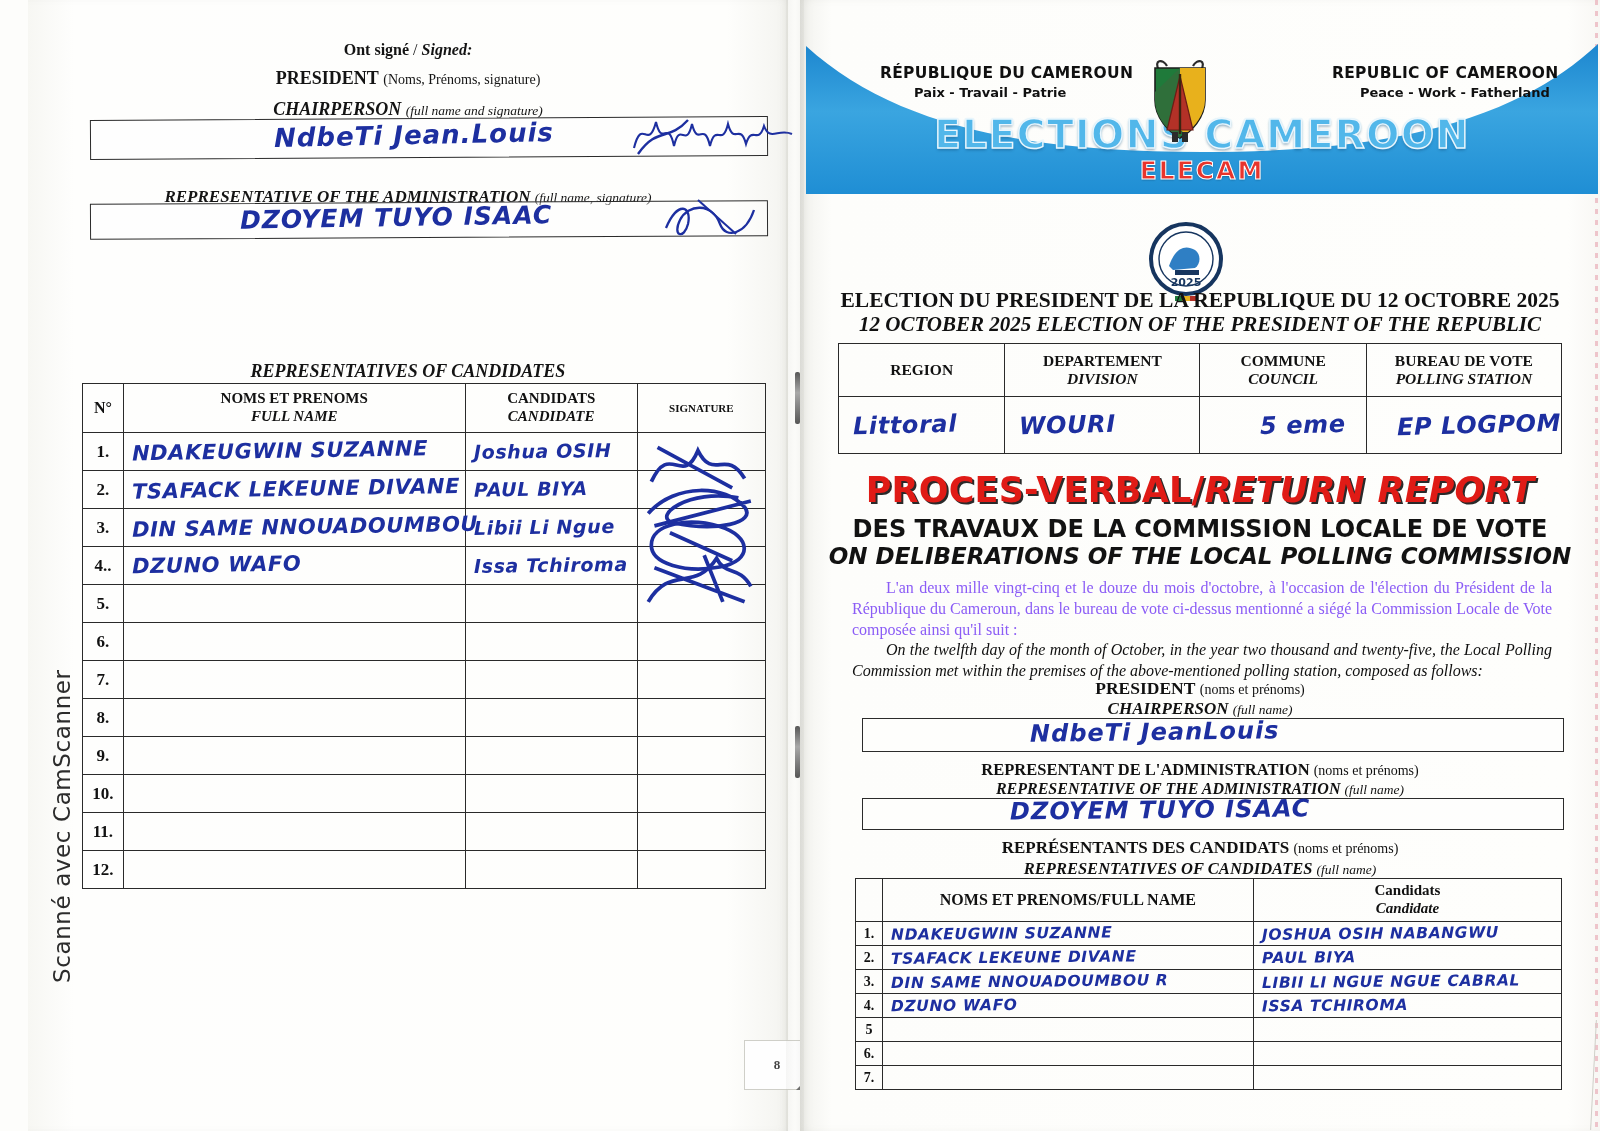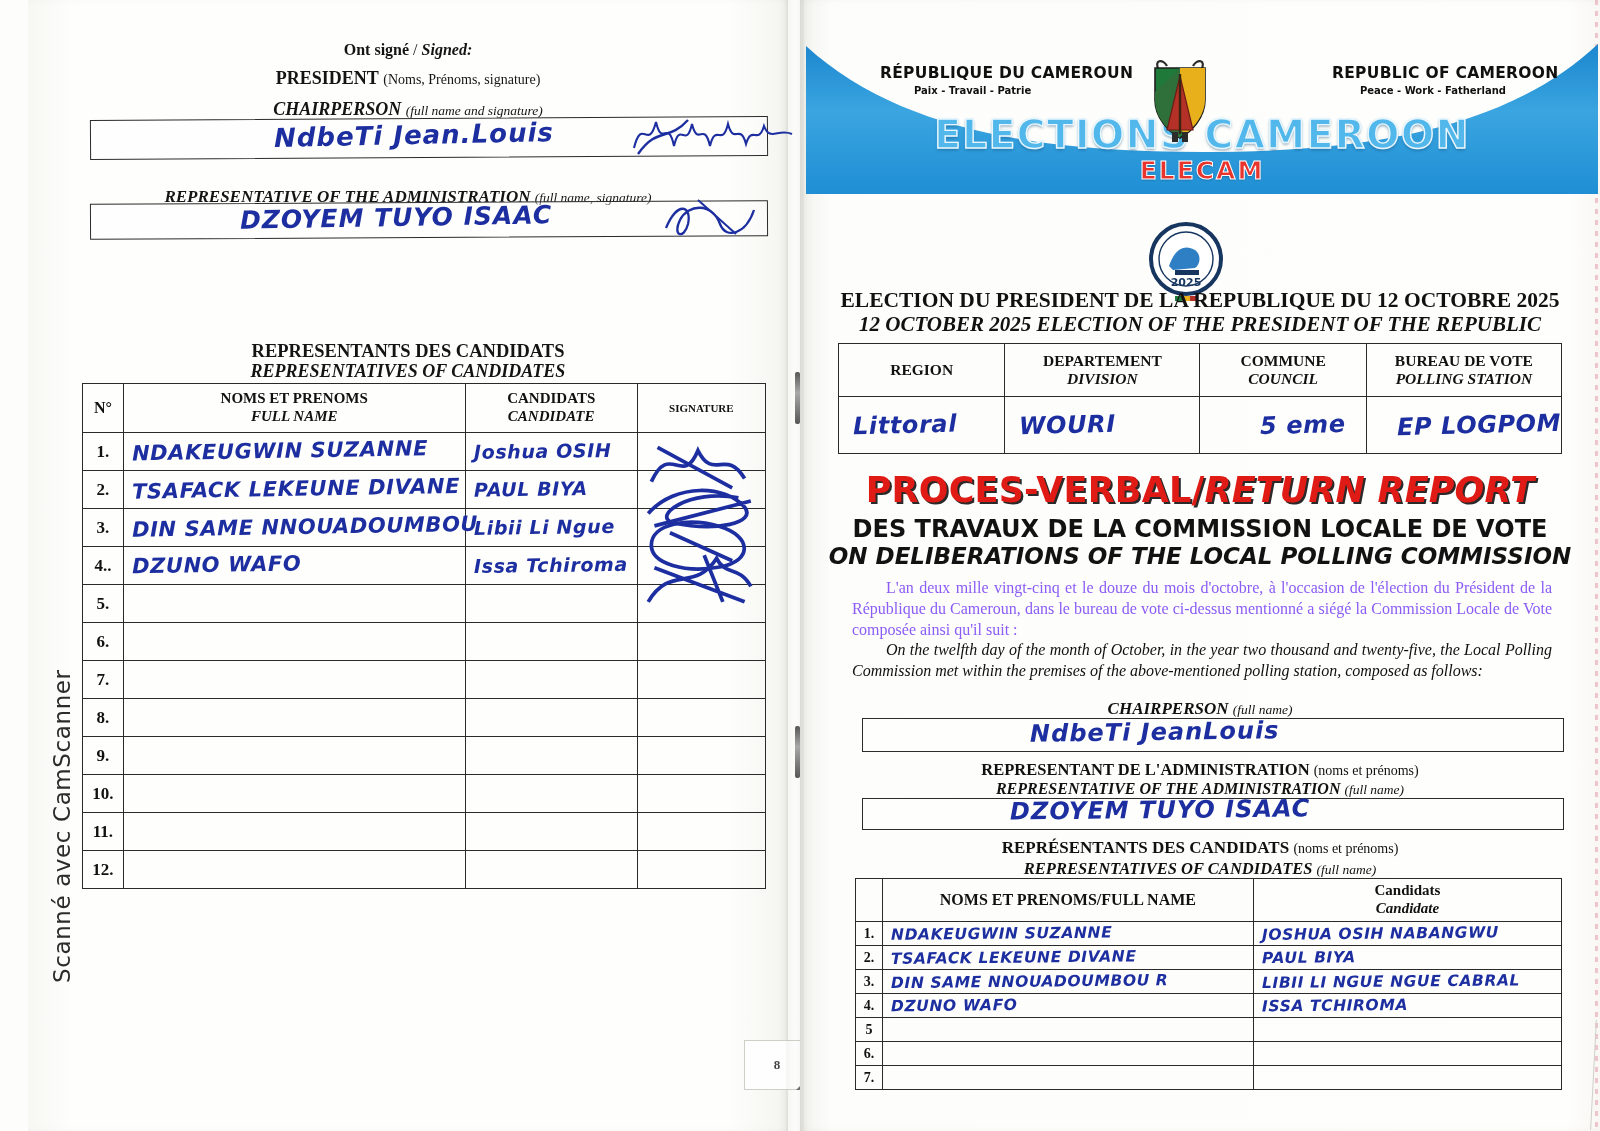--- a/index.html
+++ b/index.html
@@ -70,21 +70,21 @@
   .pagechip{position:absolute;width:64px;height:48px;border:1px solid #cfcfc8;
     background:#fefefe;color:#444;font-size:13px;font-weight:bold;
     display:flex;align-items:center;justify-content:center;}
   .pagechip:after{content:"";position:absolute;right:-1px;bottom:-1px;
     border-width:0 0 14px 14px;border-style:solid;border-color:transparent transparent #6a6a6a transparent;}
 
   
   .banner-wrap{position:absolute;left:806px;top:44px;width:792px;height:160px;overflow:hidden;}
   .banner-svg{position:absolute;left:0;top:0;}
   .rep-fr{position:absolute;color:#101010;font-weight:bold;font-family:"DejaVu Sans",sans-serif;}
-  .rep-sub{position:absolute;color:#101010;font-weight:bold;font-family:"DejaVu Sans",sans-serif;font-size:10px;}
+  .rep-sub{position:absolute;color:#101010;font-weight:bold;font-family:"DejaVu Sans",sans-serif;font-size:13px;}
 
   .elec-txt{position:absolute;left:0;width:100%;text-align:center;
     font-family:"DejaVu Sans",sans-serif;font-weight:bold;
     font-size:39px;letter-spacing:1.5px;color:#52b7ea;
     -webkit-text-stroke:1.4px #eaf6fd;
     text-shadow:0 0 2px #8fd4f2, 0 2px 3px rgba(10,60,100,.45);}
   .elecam-txt{position:absolute;left:0;width:100%;text-align:center;
     font-family:"DejaVu Sans",sans-serif;font-weight:bold;font-size:25px;
     letter-spacing:2px;color:#e8342c;
     -webkit-text-stroke:1px #ffffff;
@@ -149,21 +149,20 @@
     </div>
 
     <div class="sigbox" style="left:62px;top:202px;width:676px;height:34px;transform:rotate(-0.3deg);"></div>
     <div class="hw" style="left:212px;top:203px;font-size:25px;transform:rotate(-1deg);">DZOYEM  TUYO  ISAAC</div>
     <svg style="position:absolute;left:630px;top:194px;" width="110" height="48">
       <path d="M8,34 C20,6 34,12 30,30 C26,46 14,42 22,26 C30,10 54,8 62,30
                C68,46 88,40 96,16" fill="none" stroke="#1d2fa0" stroke-width="2.3"></path>
       <path d="M40,6 L78,40" fill="none" stroke="#1d2fa0" stroke-width="2"></path>
     </svg>
 
-    <div class="hdr-line ctr" style="position:absolute;left:0;width:760px;top:340px;font-size:18.5px;font-weight:bold;">REPRESENTANTS DES CANDIDATS</div>
     <div class="hdr-line ctr" style="position:absolute;left:0;width:760px;top:361px;font-size:18px;font-weight:bold;font-style:italic;">REPRESENTATIVES OF CANDIDATES</div>
 
     <table class="grid" id="left-table" style="left:54px;top:383px;width:684px;">
       <thead>
         <tr>
           <th class="th-c" style="width:40px;height:48px;font-size:16px;font-weight:bold;">N°</th>
           <th class="th-c" style="width:344px;font-size:15px;font-weight:bold;">
             <div>NOMS ET PRENOMS</div>
             <div style="font-style:italic;">FULL NAME</div>
           </th>
@@ -375,20 +374,24 @@
 
   <div class="pv-red" style="left:800px;top:470px;">
     <span>PROCES-VERBAL/</span><i>RETURN REPORT</i>
   </div>
   <div class="pv-b1" style="left:800px;top:515px;">DES TRAVAUX DE LA COMMISSION LOCALE DE VOTE</div>
   <div class="pv-b2" style="left:800px;top:543px;">ON DELIBERATIONS OF THE LOCAL POLLING COMMISSION</div>
 
   <div class="body-fr" style="left:852px;top:578px;width:700px;text-indent:34px;">L'an deux mille vingt-cinq et le douze du mois d'octobre, à l'occasion de l'élection du Président de la République du Cameroun, dans le bureau de vote ci-dessus mentionné a siégé la Commission Locale de Vote composée ainsi qu'il suit :</div>
   <div class="body-en" style="left:852px;top:640px;width:700px;text-indent:34px;">On the twelfth day of the month of October, in the year two thousand and twenty-five, the Local Polling Commission met within the premises of the above-mentioned polling station, composed as follows:</div>
 
+  <div class="lbl-fr" style="left:800px;top:678px;font-size:17.5px;">
+    <span style="font-weight:bold;">PRESIDENT</span>
+    <span class="sm">(noms et prénoms)</span>
+  </div>
   <div class="lbl-en" style="left:800px;top:699px;font-size:17px;">
     <span style="font-weight:bold;font-style:italic;">CHAIRPERSON</span>
     <span class="sm-i">(full name)</span>
   </div>
   <div class="sigbox" style="left:862px;top:718px;width:700px;height:32px;"></div>
   <div class="hw" style="left:1030px;top:718px;font-size:24px;transform:rotate(-0.8deg);">NdbeTi   JeanLouis</div>
 
   <div class="lbl-fr" style="left:800px;top:760px;font-size:16.5px;">
     <span style="font-weight:bold;">REPRESENTANT DE L'ADMINISTRATION</span>
     <span class="sm">(noms et prénoms)</span>

